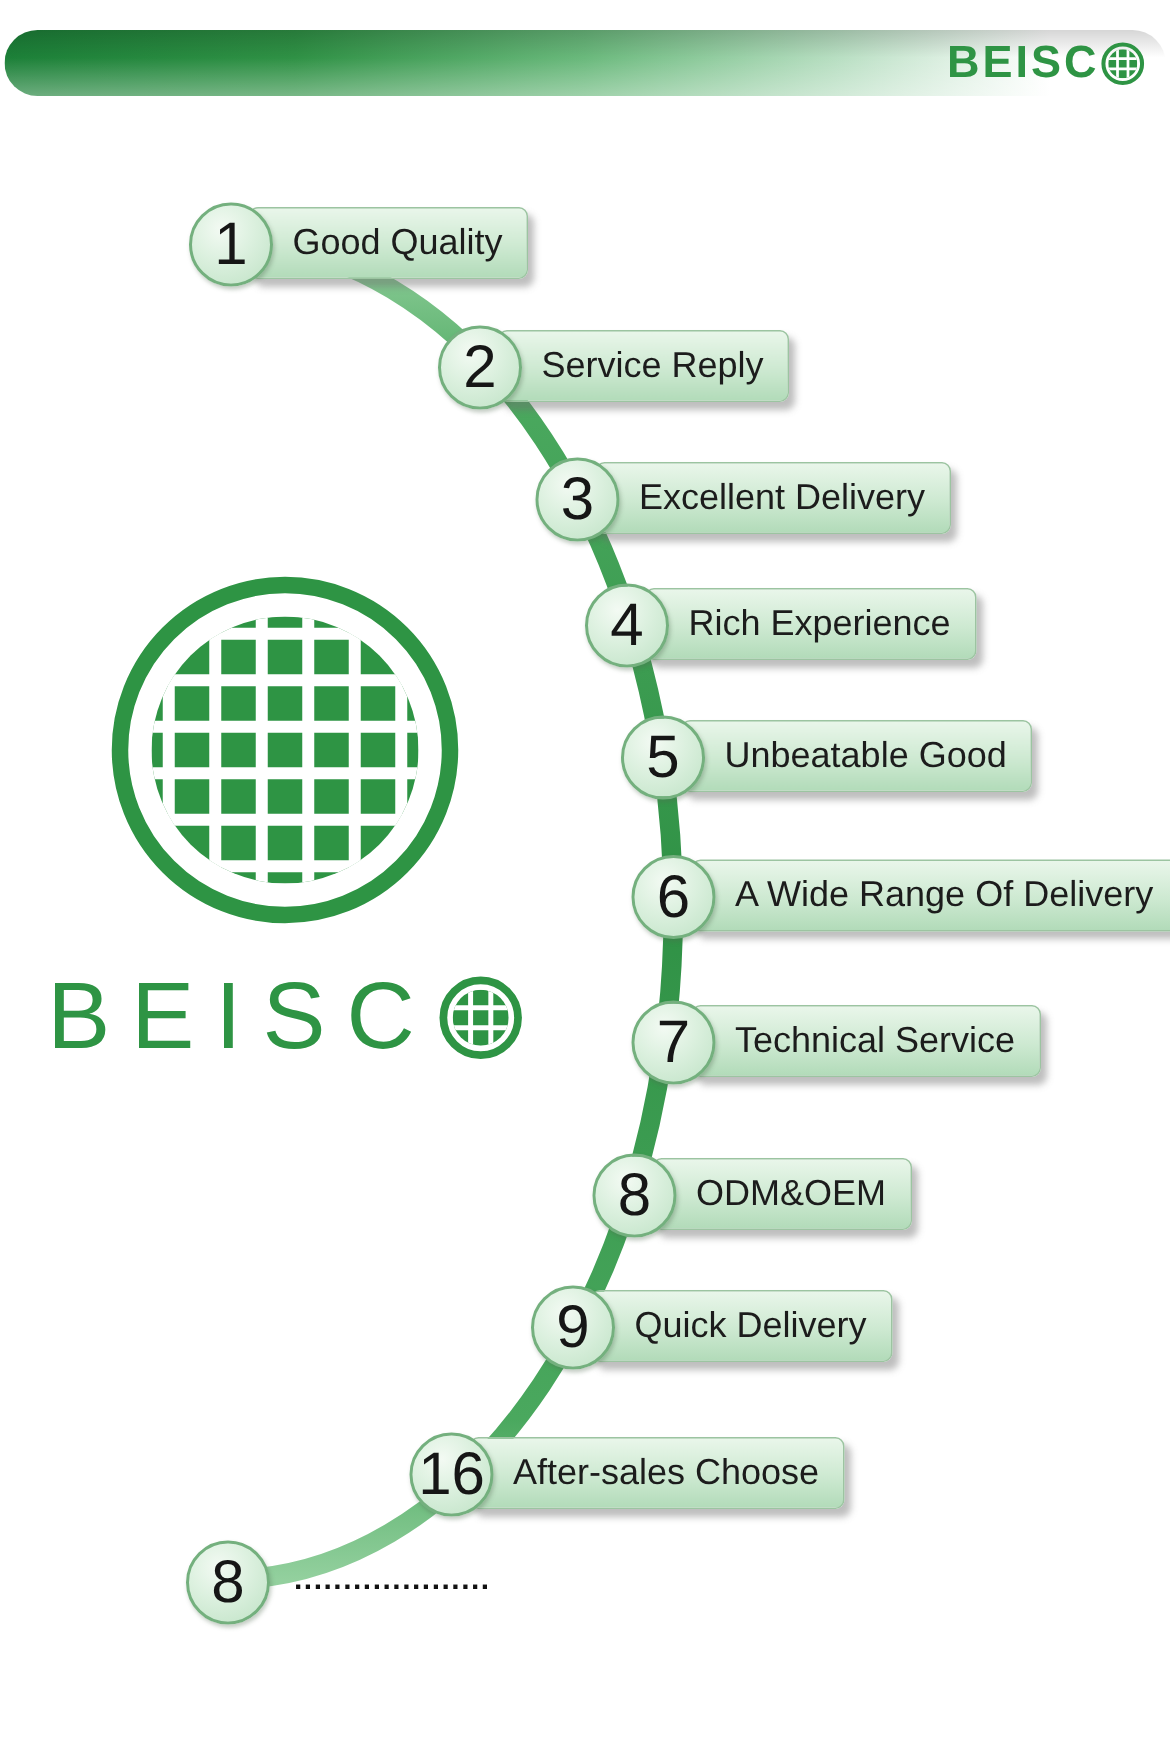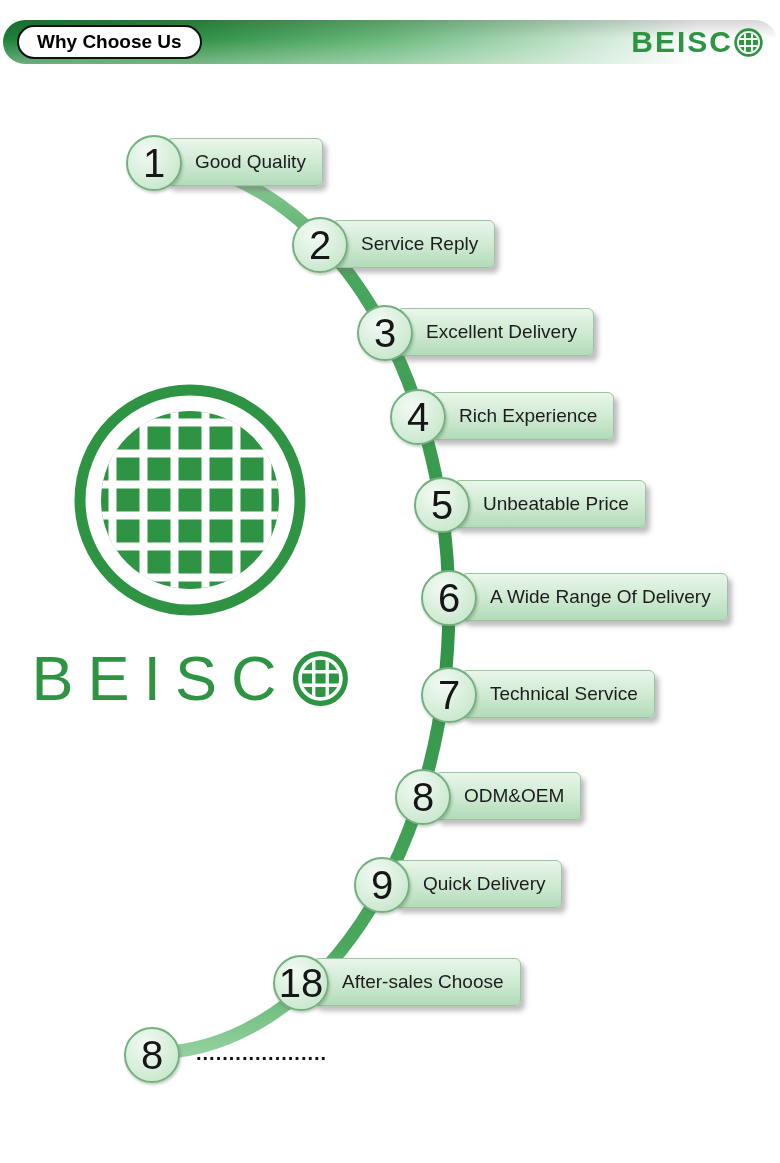--- a/index.html
+++ b/index.html
@@ -44,21 +44,21 @@
 
   
   .item { position:absolute; width:0; height:0; }
   .label-box {
     position:absolute; left:14px; top:-23px; height:46px;
     display:flex; align-items:center;
     padding:0 16px 0 28px;
     background:linear-gradient(180deg,#e9f6ea 0%, #cde9d1 55%, #b2dbb9 100%);
     border:1px solid #9cc4a1; border-radius:6px;
     box-shadow:4px 5px 5px rgba(110,110,110,0.45);
-    font-size:19px; color:#1c1c1c; white-space:nowrap; z-index:2;
+    font-size:24px; color:#1c1c1c; white-space:nowrap; z-index:2;
   }
   .label-box.plain {
     background:none; border:none; box-shadow:none;
     font-size:20px; font-weight:bold; letter-spacing:1px; color:#111; padding-left:32px;
   }
   .num-circle {
     position:absolute; left:-26px; top:-26px; width:52px; height:52px;
     border-radius:50%;
     background:radial-gradient(circle at 38% 30%, #f3faf3 0%, #dbf0de 45%, #bfe2c5 100%);
     border:2px solid #74b07e;
@@ -66,21 +66,20 @@
     font-size:40px; color:#161616; z-index:3;
     box-shadow:1px 2px 3px rgba(80,105,80,0.35);
   }
 </style>
 </head>
 <body>
 
 <div class="page">
 
   <div class="header-bar">
-    <div class="badge">Why Choose Us</div>
     <div class="header-brand">
       <span>BEISC</span>
       <svg width="29" height="29" viewBox="-27 -27 54 54">
         <circle r="24" fill="none" stroke="#2e9444" stroke-width="5"></circle>
         <clipPath id="oclip1">
             <circle r="18"></circle>
           </clipPath>
         <g clip-path="url(#oclip1)">
           <rect x="-18" y="-18" width="36" height="36" fill="#2e9444"></rect>
           <g stroke="#ffffff" stroke-width="3.4">
@@ -160,41 +159,41 @@
   </div>
   <div class="item" style="left:383px; top:331px">
     <div class="label-box">Excellent Delivery</div>
     <div class="num-circle">3</div>
   </div>
   <div class="item" style="left:416px; top:415px">
     <div class="label-box">Rich Experience</div>
     <div class="num-circle">4</div>
   </div>
   <div class="item" style="left:440px; top:503px">
-    <div class="label-box">Unbeatable Price</div>
+    <div class="label-box">Unbeatable Good</div>
     <div class="num-circle">5</div>
   </div>
   <div class="item" style="left:447px; top:596px">
     <div class="label-box">A Wide Range Of Delivery</div>
     <div class="num-circle">6</div>
   </div>
   <div class="item" style="left:447px; top:693px">
     <div class="label-box">Technical Service</div>
     <div class="num-circle">7</div>
   </div>
   <div class="item" style="left:421px; top:795px">
     <div class="label-box">ODM&amp;OEM</div>
     <div class="num-circle">8</div>
   </div>
   <div class="item" style="left:380px; top:883px">
     <div class="label-box">Quick Delivery</div>
     <div class="num-circle">9</div>
   </div>
   <div class="item" style="left:299px; top:981px">
     <div class="label-box">After-sales Choose</div>
-    <div class="num-circle">18</div>
+    <div class="num-circle">16</div>
   </div>
   <div class="item" style="left:150px; top:1053px">
     <div class="label-box plain">....................</div>
     <div class="num-circle">8</div>
   </div>
 
 </div>
 
 </body></html>

